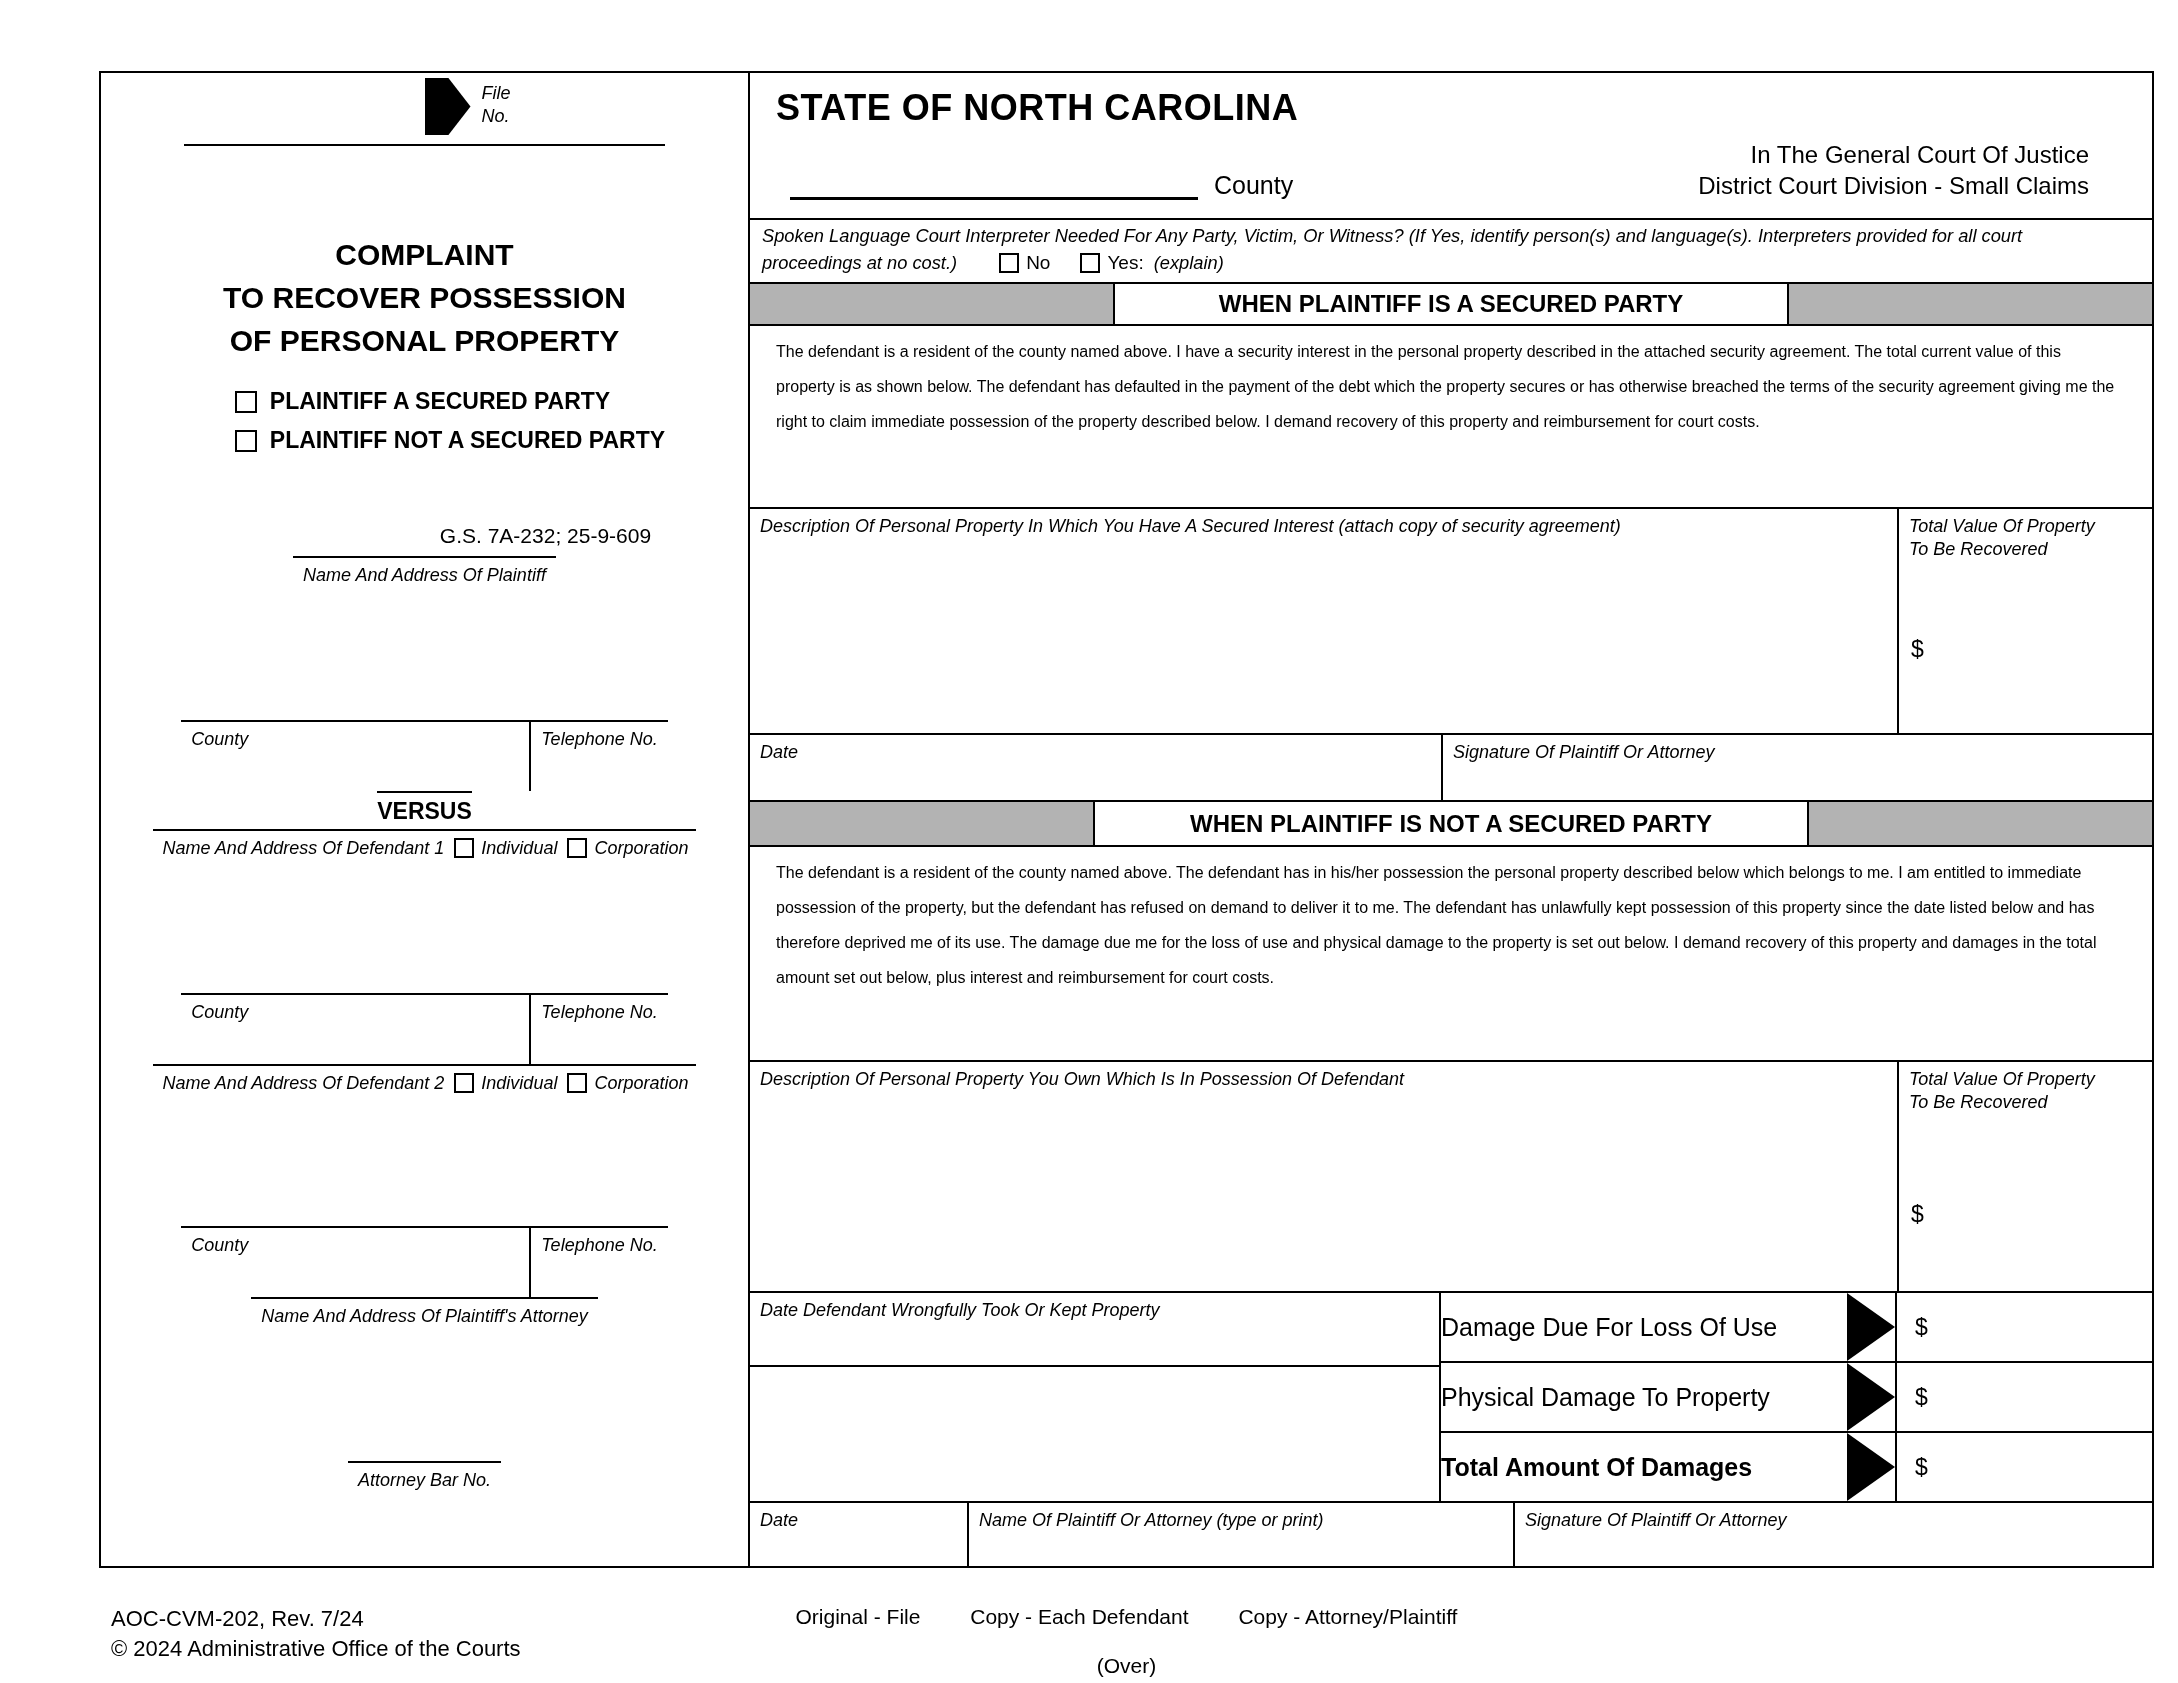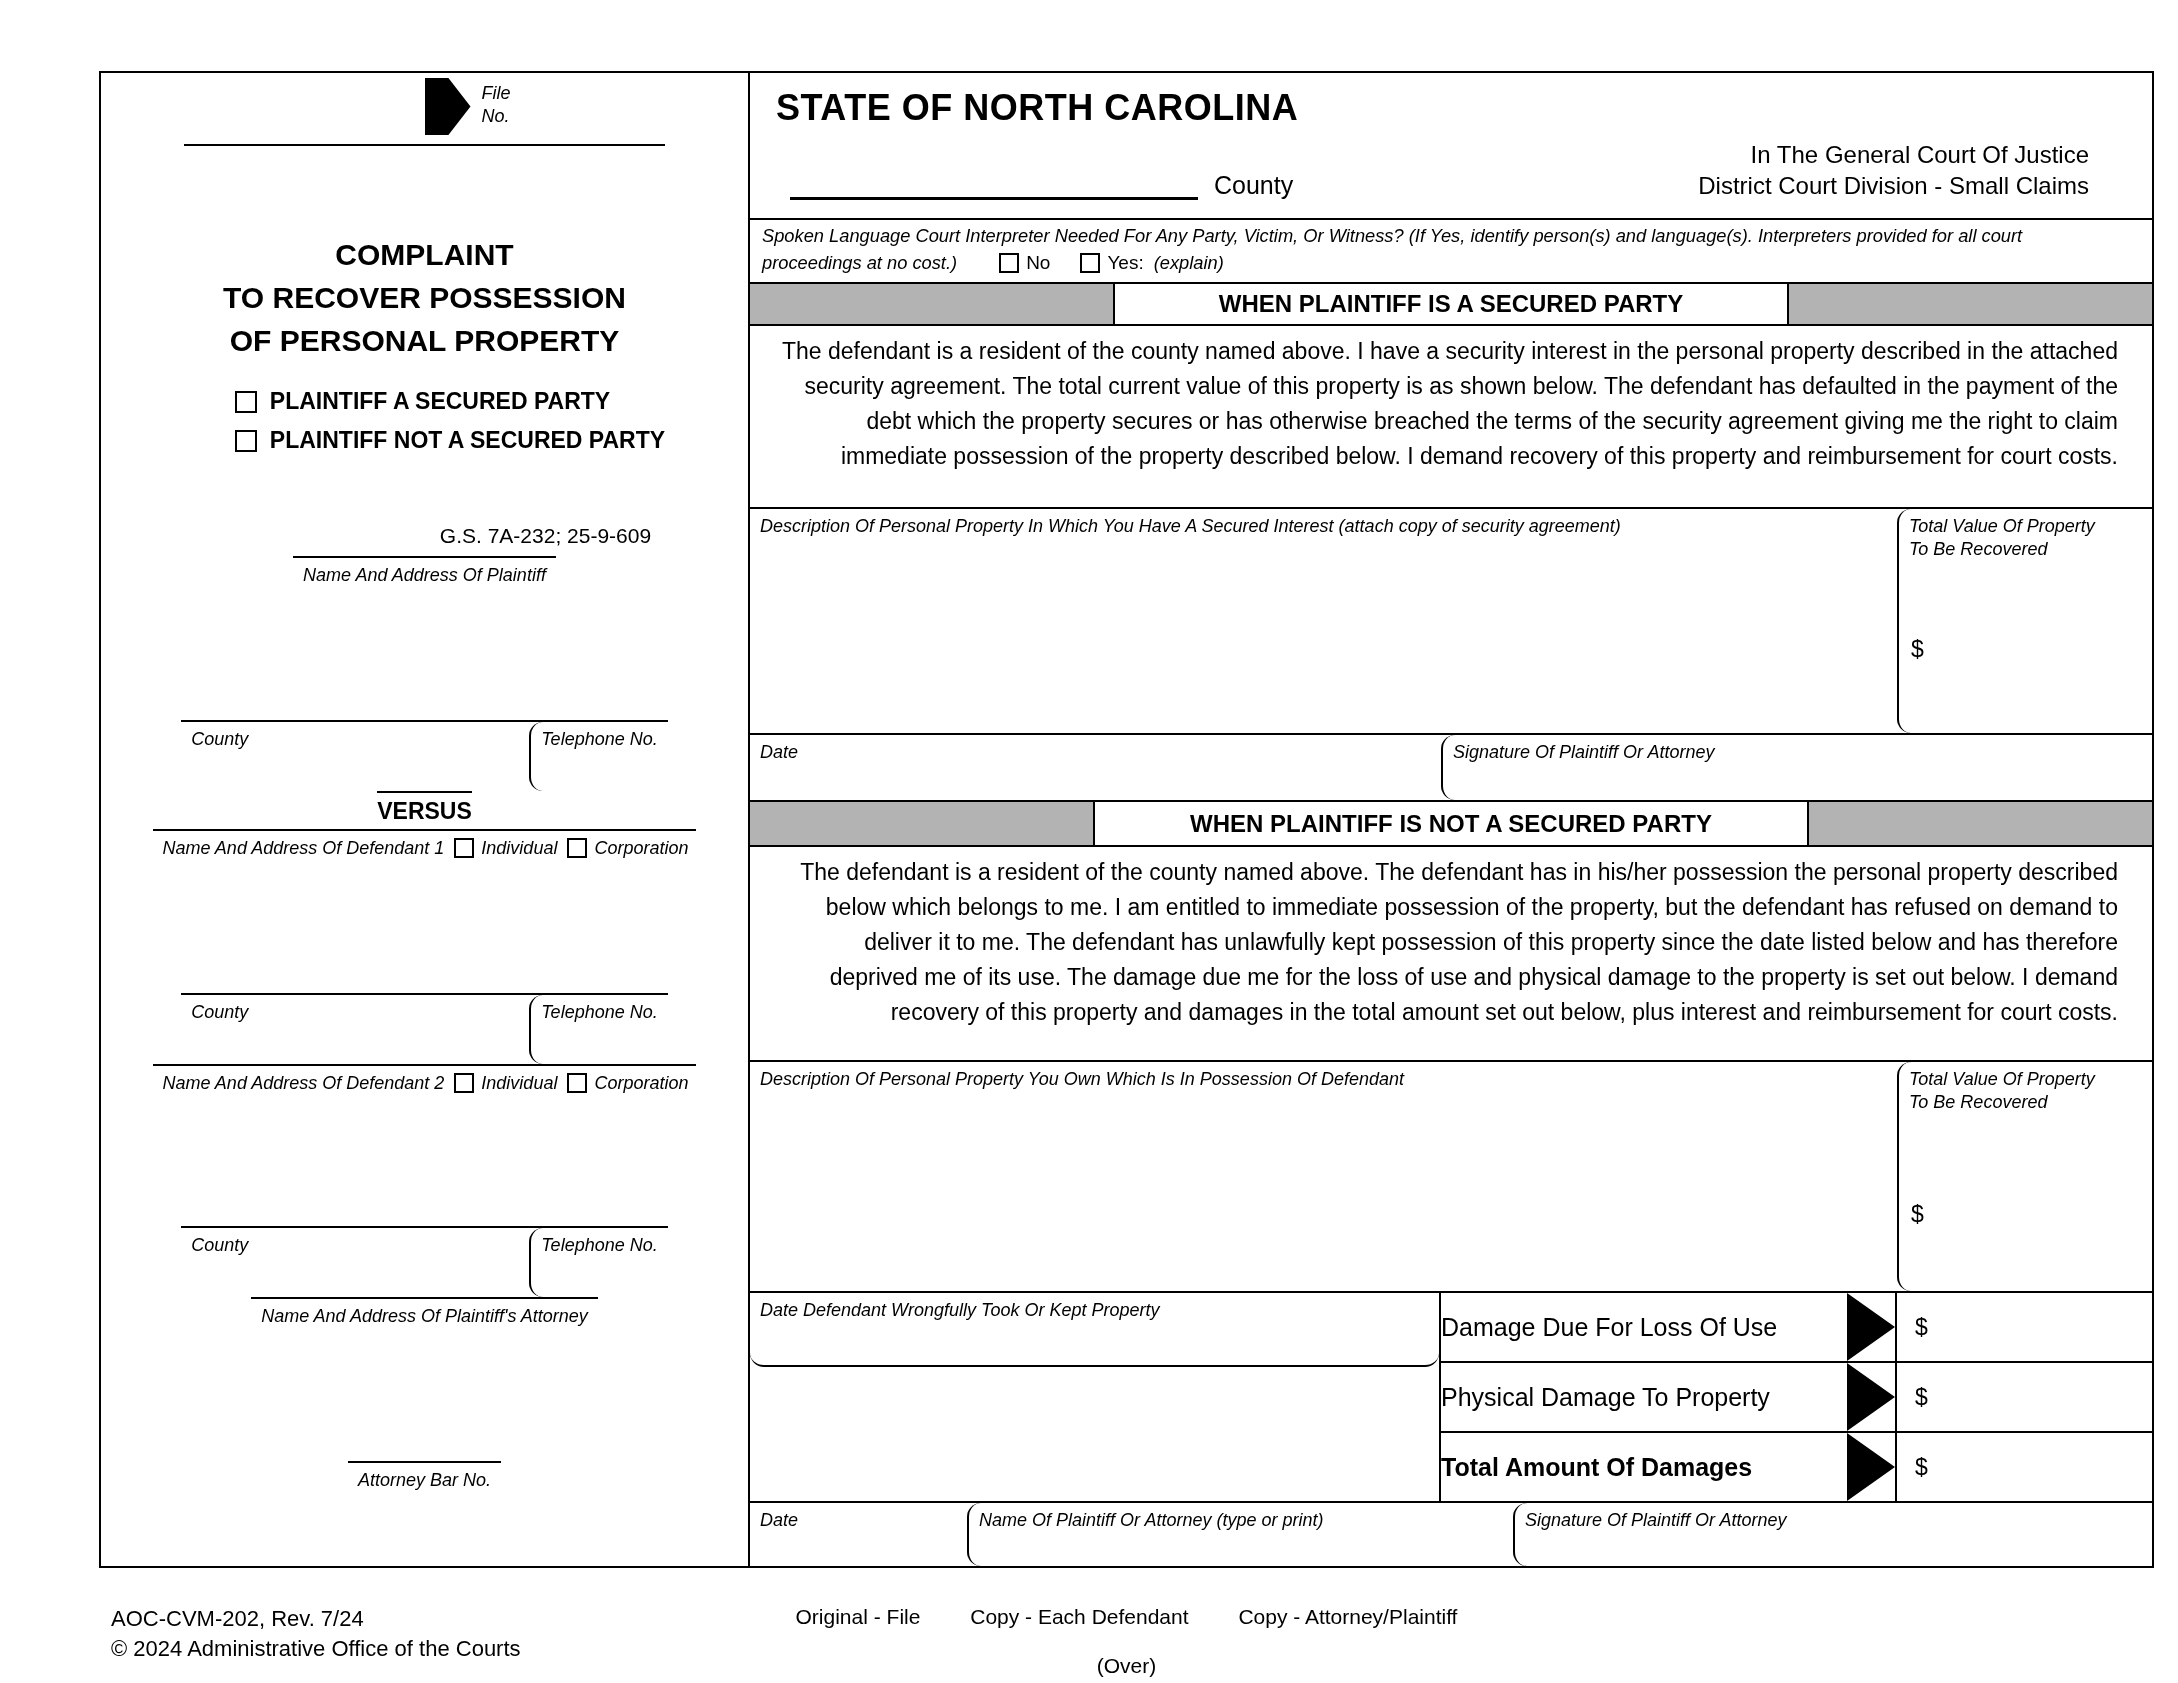--- a/index.html
+++ b/index.html
@@ -5,21 +5,21 @@
   * { margin:0; padding:0; box-sizing:border-box; }
   html,body { width:2178px; height:1683px; background:#ffffff; }
   body { position:relative; font-family:"Liberation Sans", sans-serif; color:#000; }
   .abs { position:absolute; }
   .col { position:absolute; top:71px; height:1497px; border:2px solid #000; display:flex; flex-direction:column; background:#fff; }
   #leftcol { left:99px; width:651px;align-items:center; }
   #rightcol { left:748px; width:1406px; }
   .row { position:relative; border-top:2px solid #000; flex:none; }
   .row.first { border-top:none; }
   .split { display:flex; align-items:stretch; }
-  .cell { position:relative;border-radius:14px; }
+  .cell { position:relative; }
   .vline { border-left:2px solid #000; }
   .lbl { font-style:italic; font-size:18px; line-height:1.25; }
   .pad { padding:6px 10px 0 10px; }
   .cb { display:inline-block; width:22px; height:22px; border:2px solid #000; background:#fff; flex:none; }
   .cb.small { width:20px; height:20px; }
   .cb-group { display:inline-flex; align-items:center; gap:7px; }
   
   .corner-arrow { position:absolute; left:0; top:5px; width:46px; height:57px; background:#000;
                   clip-path:polygon(0 0, 52% 0, 100% 50%, 52% 100%, 0 100%); }
   .form-title { margin-top:87px; text-align:center; font-weight:bold; font-size:30px; line-height:43px; }
@@ -34,21 +34,21 @@
   .county-group { display:flex; align-items:flex-end; gap:16px; }
   .county-blank { width:408px; height:36px; border-bottom:3px solid #000; }
   .county-word { font-size:25px; }
   .court-lines { text-align:right; font-size:24px; line-height:31px; }
   .lbl-i { font-style:italic; font-size:18.3px; }
   .plain { font-size:19px; }
   .interp-line2 { display:flex; align-items:center; margin-top:5px; }
   .graybar { background:#b3b3b3; display:flex; justify-content:center; align-items:stretch; }
   .graybar-label { background:#fff; border-left:2px solid #000; border-right:2px solid #000;
                    display:flex; align-items:center; font-weight:bold; font-size:24px; padding:0 104px; }
-  .para { font-size:23px; line-height:35px; padding:8px 34px 0 26px;text-align:right; }
+  .para { font-size:16px; line-height:35px; padding:8px 34px 0 26px; }
   .totalcol .lbl { line-height:1.3; }
   .dollar { font-size:23px; }
   .dmg-left { display:flex; flex-direction:column; border-right:2px solid #000; }
   .dmg-right { flex:1; display:flex; flex-direction:column; }
   .dmg-row { flex:1; display:flex; align-items:stretch; border-bottom:2px solid #000; }
   .dmg-row.last { border-bottom:none; }
   .dmg-label { width:406px; display:flex; align-items:center; font-size:25px; }
   .dmg-label.bold { font-weight:bold; }
   .dmg-arrow { width:48px; align-self:stretch; background:#000; clip-path:polygon(0 0, 100% 50%, 0 100%); }
   .dmg-dollar { flex:1; border-left:2px solid #000; display:flex; align-items:center; padding-left:18px; font-size:23px; }

